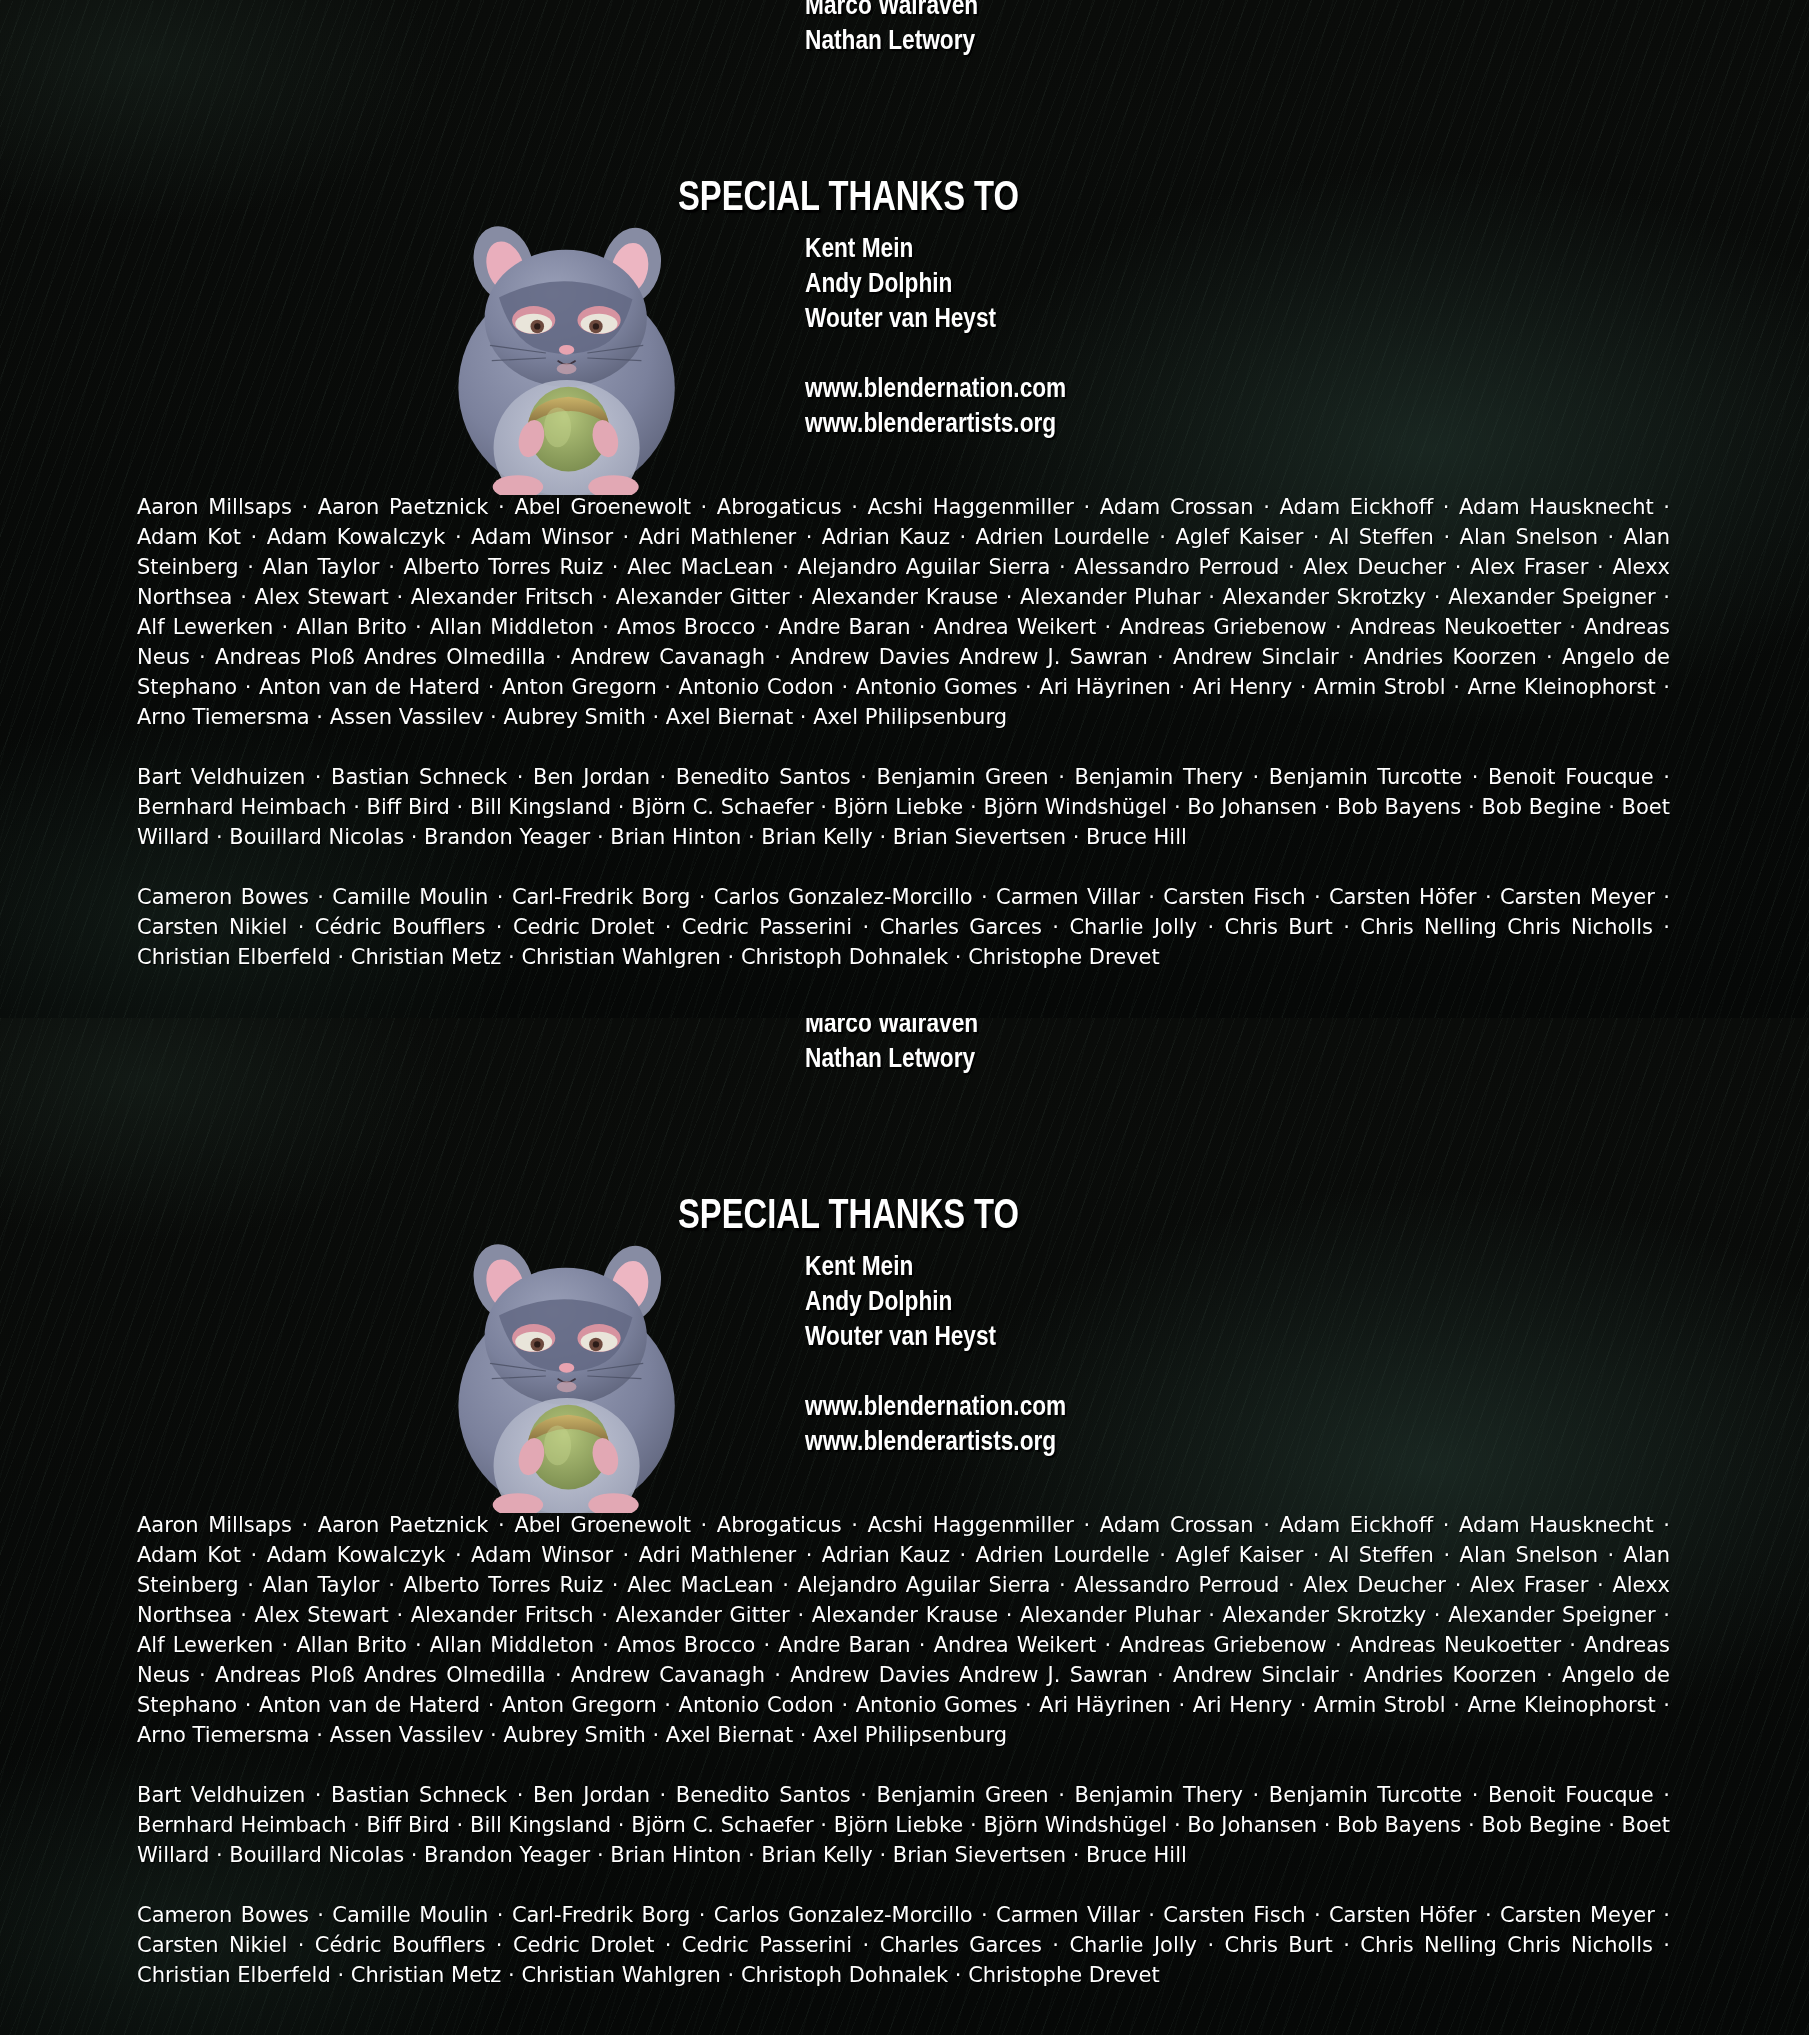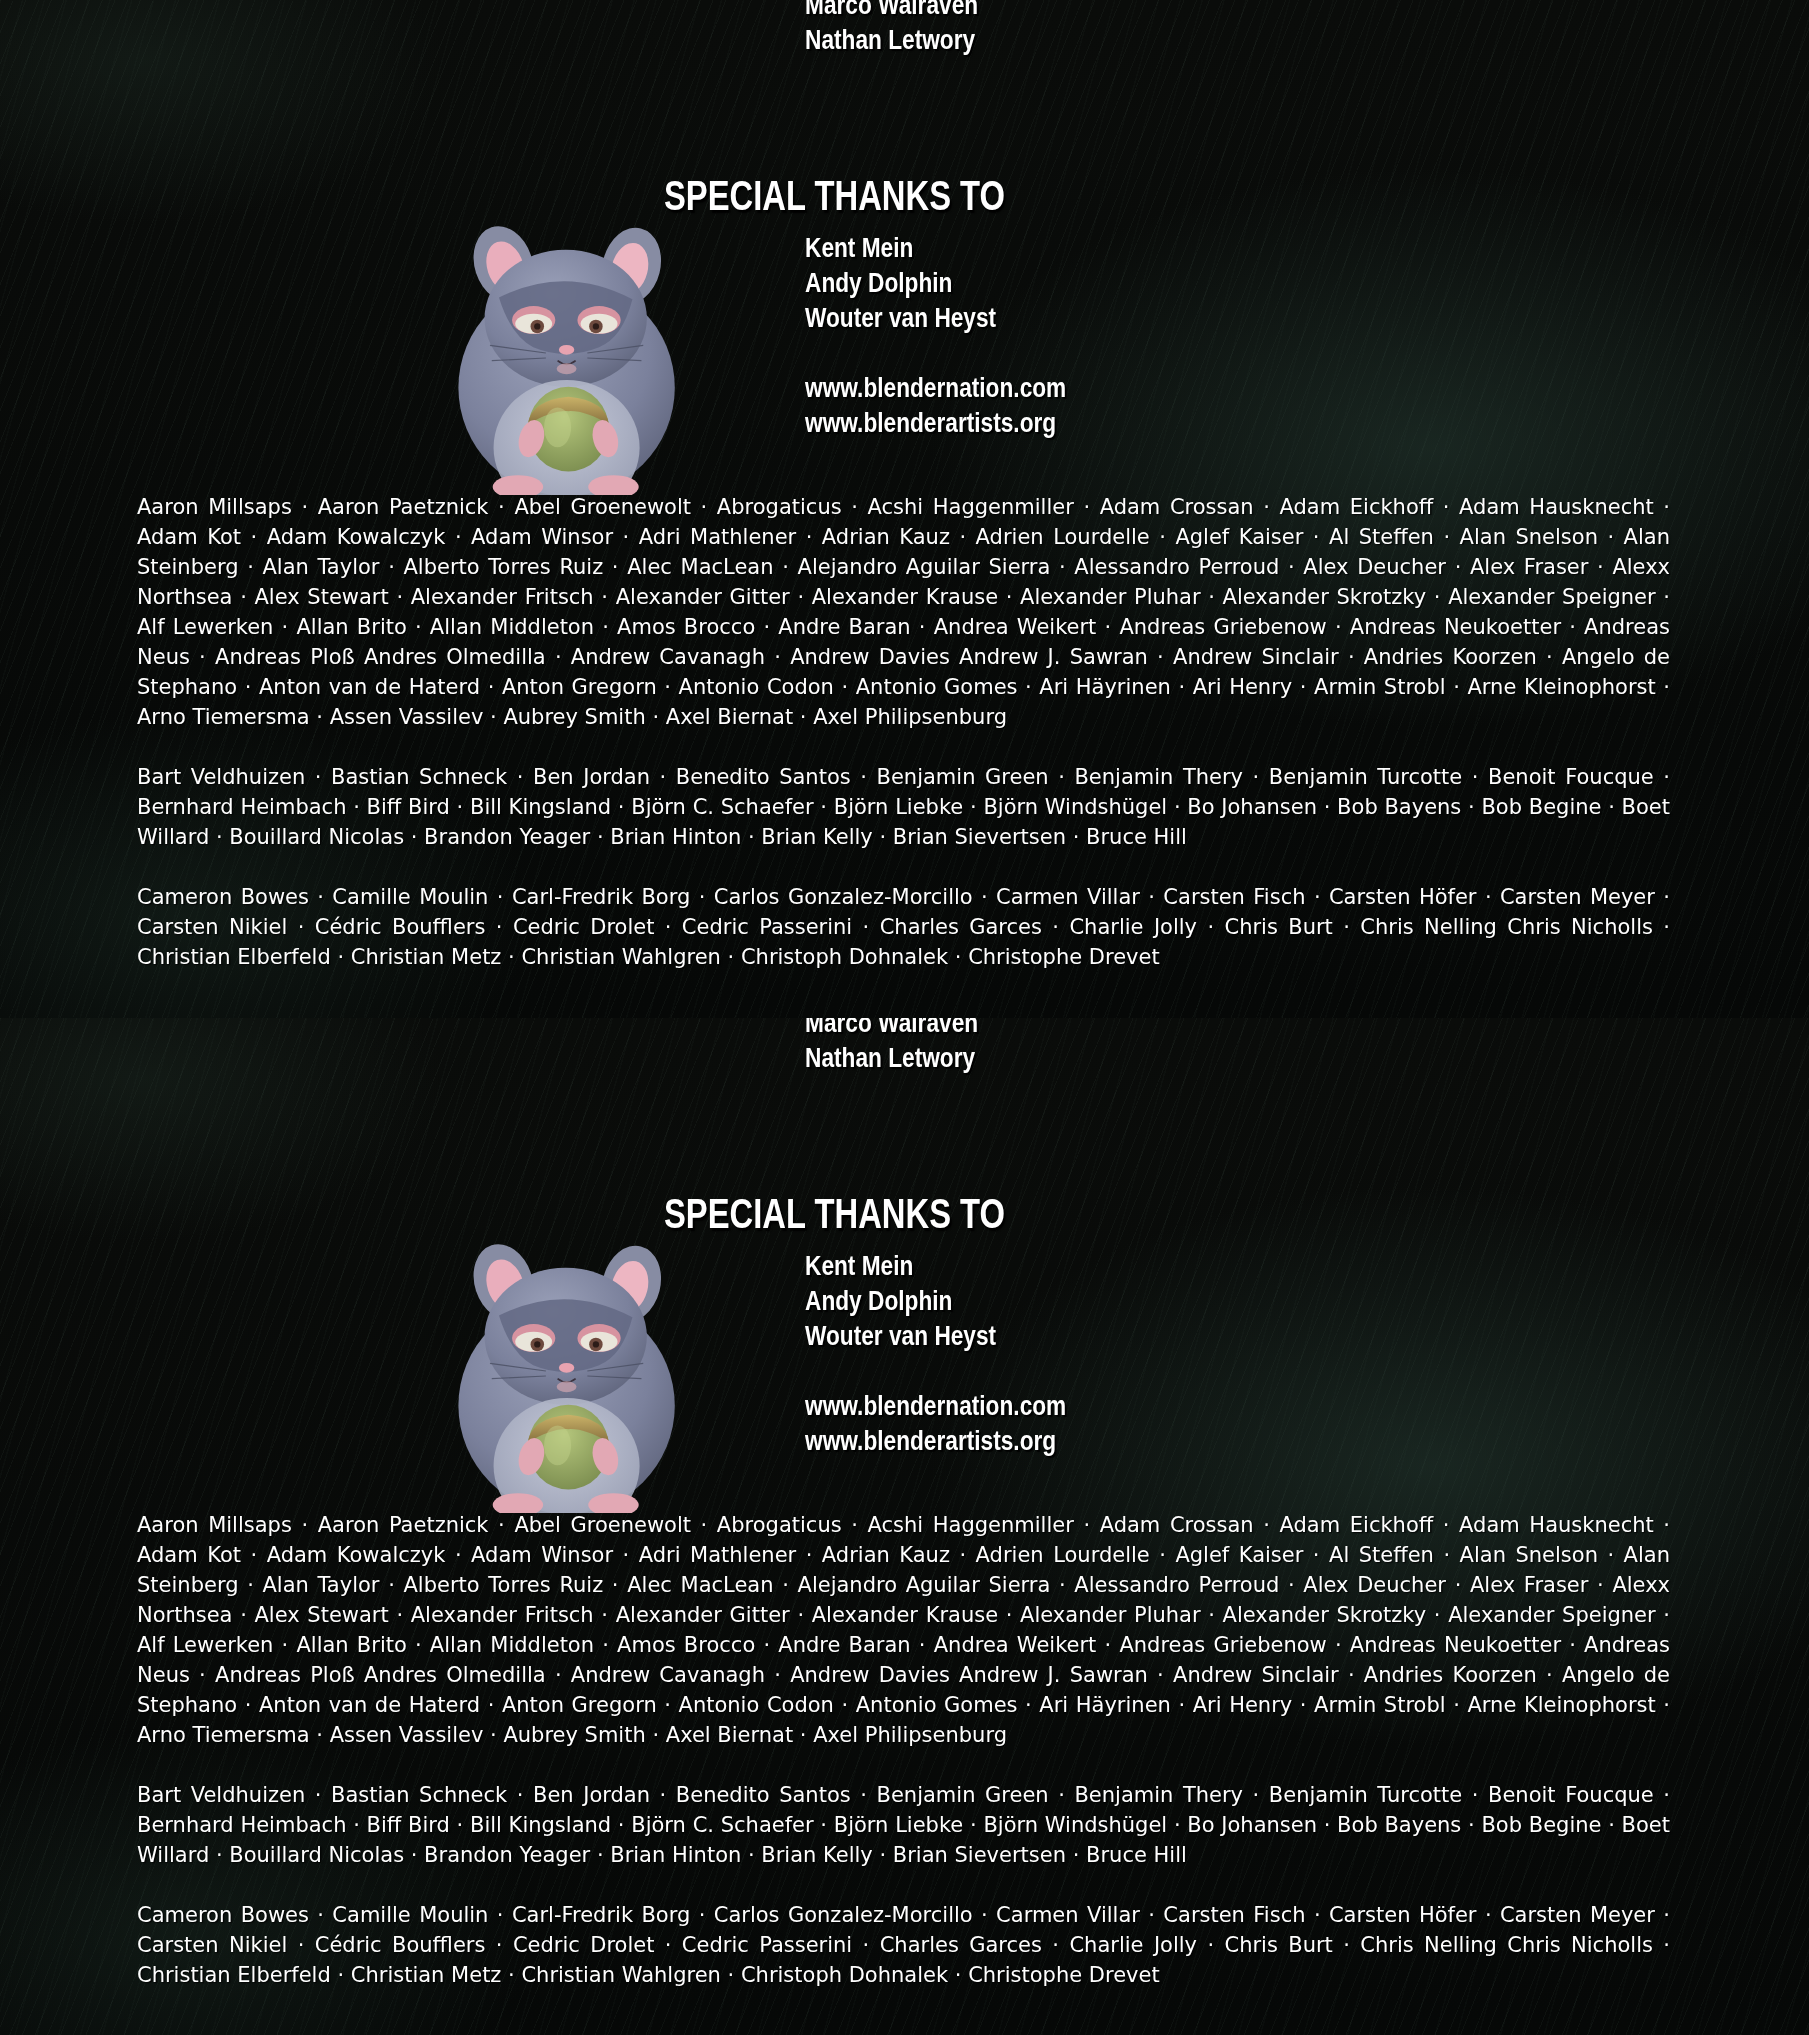--- a/index.html
+++ b/index.html
@@ -31,21 +31,21 @@
     text-shadow: 2.3px 2.3px 1.4px rgba(0,0,0,0.95);
     white-space: nowrap;
   }
   .bold-line > span {
     display: inline-block;
     transform: scaleX(0.84);
     transform-origin: 0 0;
   }
   .section-title {
     position: absolute;
-    left: 664px;
+    left: 678px;
     top: 145px;
     color: #ffffff;
     font: 700 42px/45px "Liberation Sans", sans-serif;
     text-shadow: 2.7px 3.2px 1.8px rgba(0,0,0,0.95);
     white-space: nowrap;
   }
   .section-title > span {
     display: inline-block;
     transform: scaleX(0.78);
     transform-origin: 0 0;

